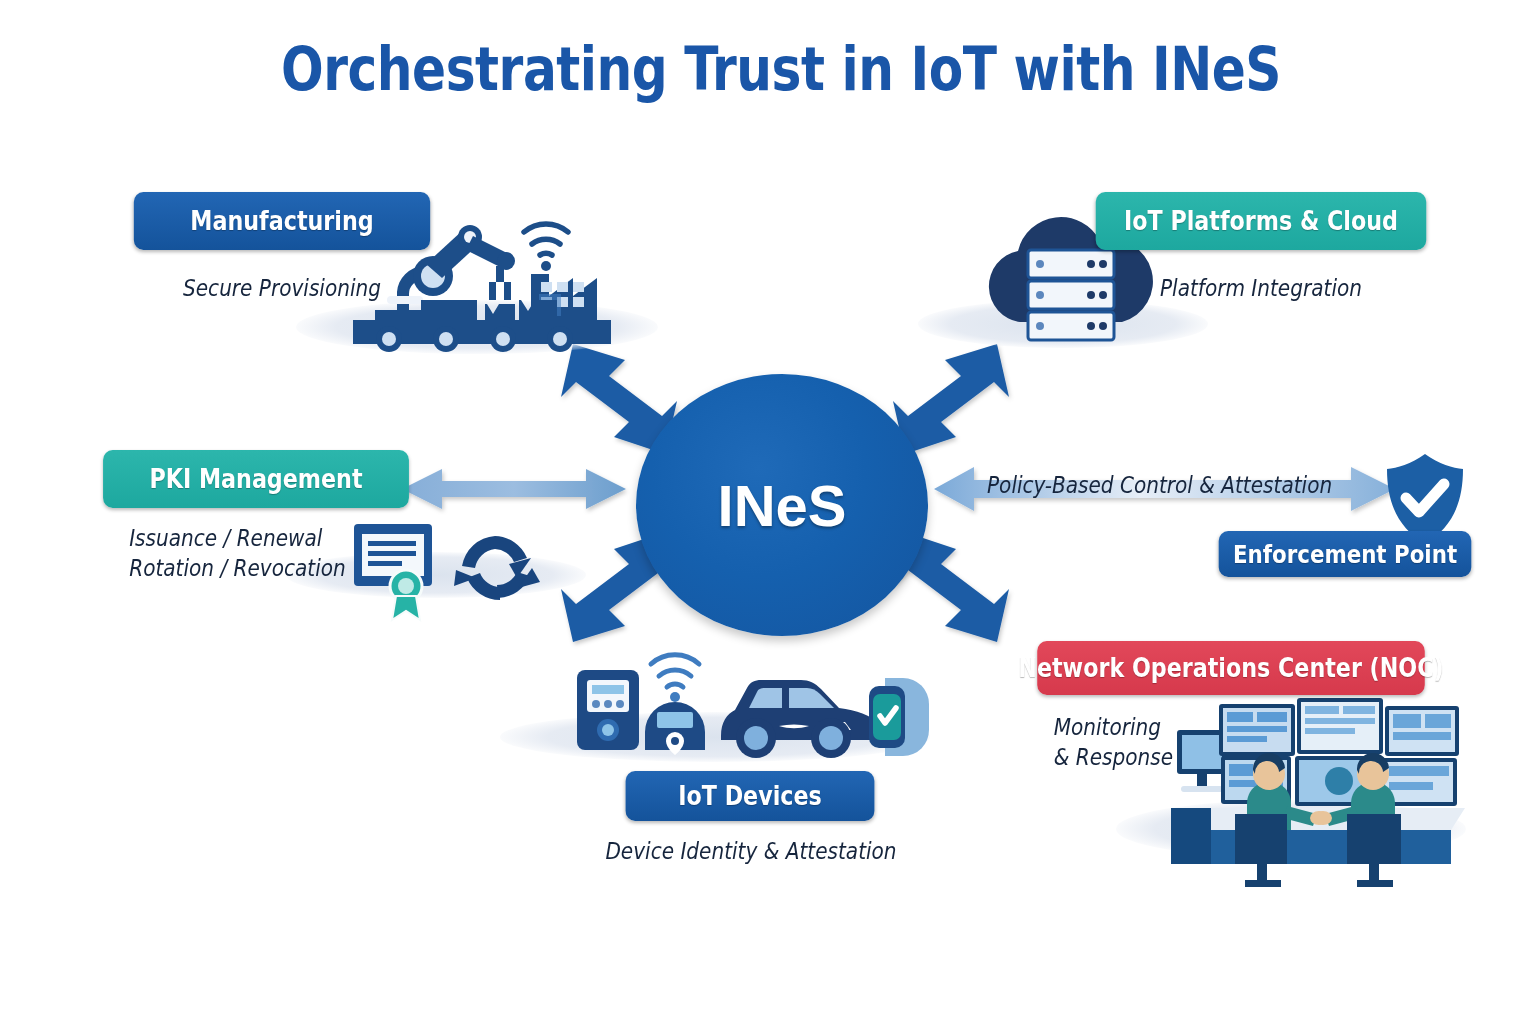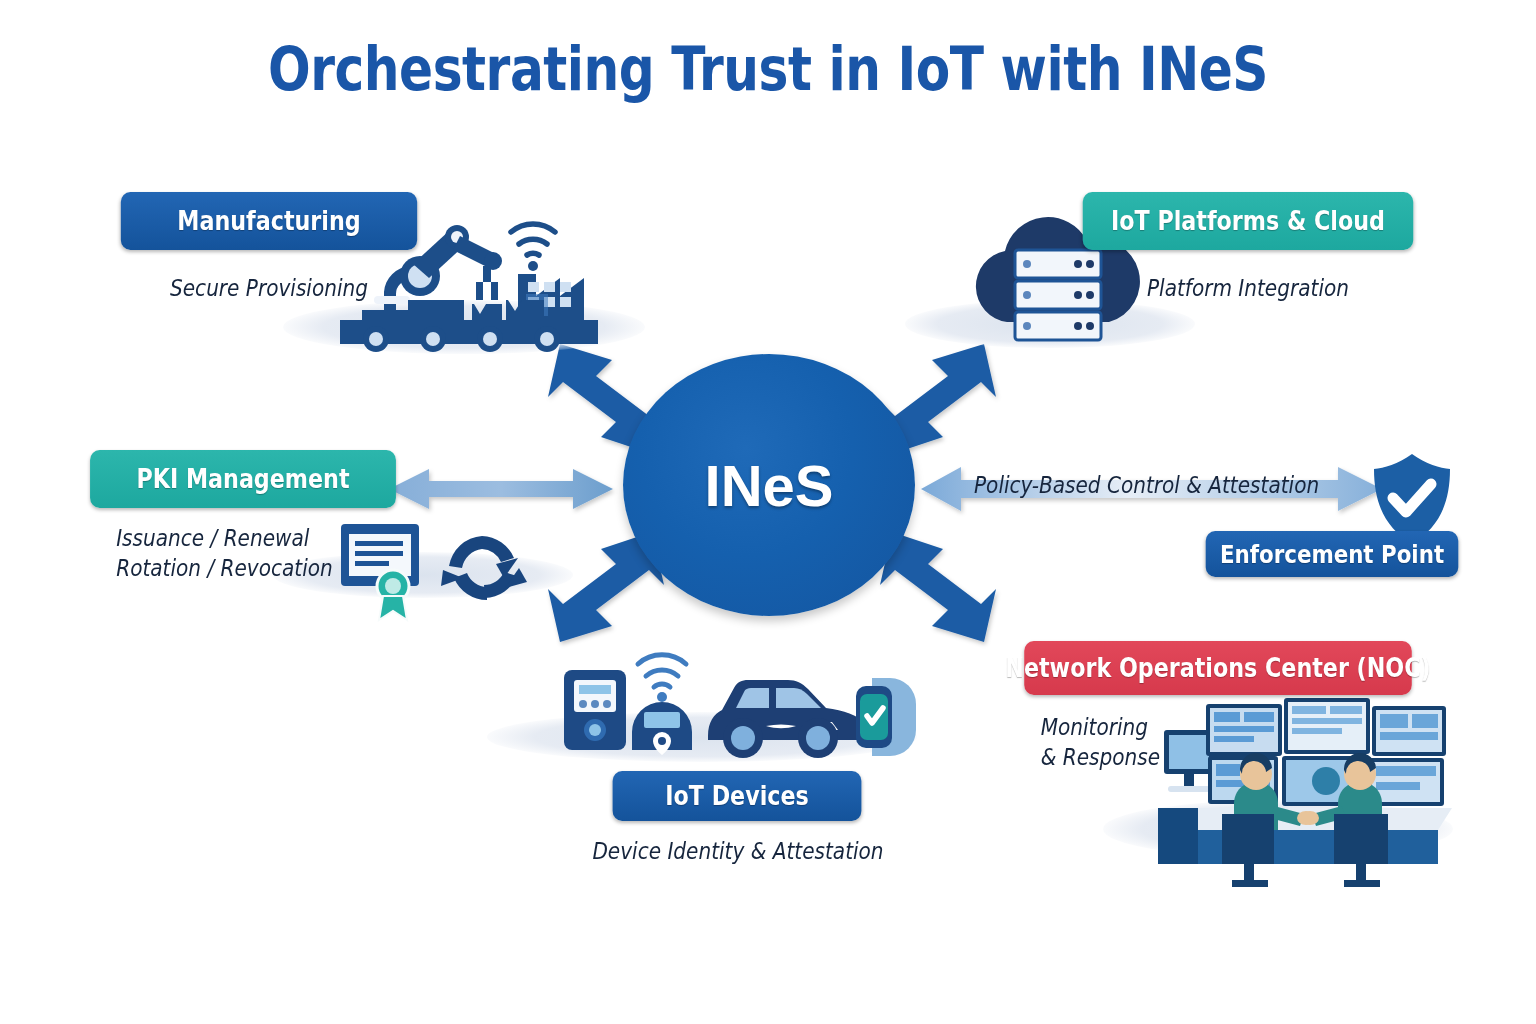--- a/index.html
+++ b/index.html
@@ -3,21 +3,21 @@
 <meta charset="utf-8">
 <style>
   html,body{margin:0;padding:0;}
   body{
     width:1536px;height:1024px;
     background:#ffffff;
     font-family:"Liberation Sans", sans-serif;
     overflow:hidden;
     position:relative;
   }
-  #canvas{position:absolute;inset:0;width:1392px;height:1024px;}
+  #canvas{position:absolute;inset:0;width:1392px;height:1024px;margin-left:13px;}
 
   
   .title{
     position:absolute;left:0;top:34px;width:1536px;
     text-align:center;
     font-size:60px;
     font-weight:bold;
     letter-spacing:-0.5px;
     color:#1a56a8;
     font-family:"DejaVu Sans Condensed","Liberation Sans",sans-serif;
@@ -56,21 +56,21 @@
     font-family:"DejaVu Sans Condensed","Liberation Sans",sans-serif;
     white-space:pre-line;
     transform:scaleX(0.97);
   }
   .cap-left{text-align:left;}
   .cap-center{text-align:center;}
 
   
   .hub{
     position:absolute;
-    left:623px;top:354px;width:292px;height:262px;
+    left:623px;top:374px;width:292px;height:262px;
     border-radius:50%;
     background:radial-gradient(circle at 42% 36%,#1f6ab8 0%,#1560ae 45%,#14559f 100%);
     box-shadow:0 5px 10px rgba(0,0,0,0.22);
     display:flex;align-items:center;justify-content:center;
   }
   .hub-label{
     color:#ffffff;font-weight:bold;font-size:58px;
     letter-spacing:0px;
     text-shadow:0 2px 3px rgba(0,0,0,0.35);
     font-family:"Liberation Sans",sans-serif;

